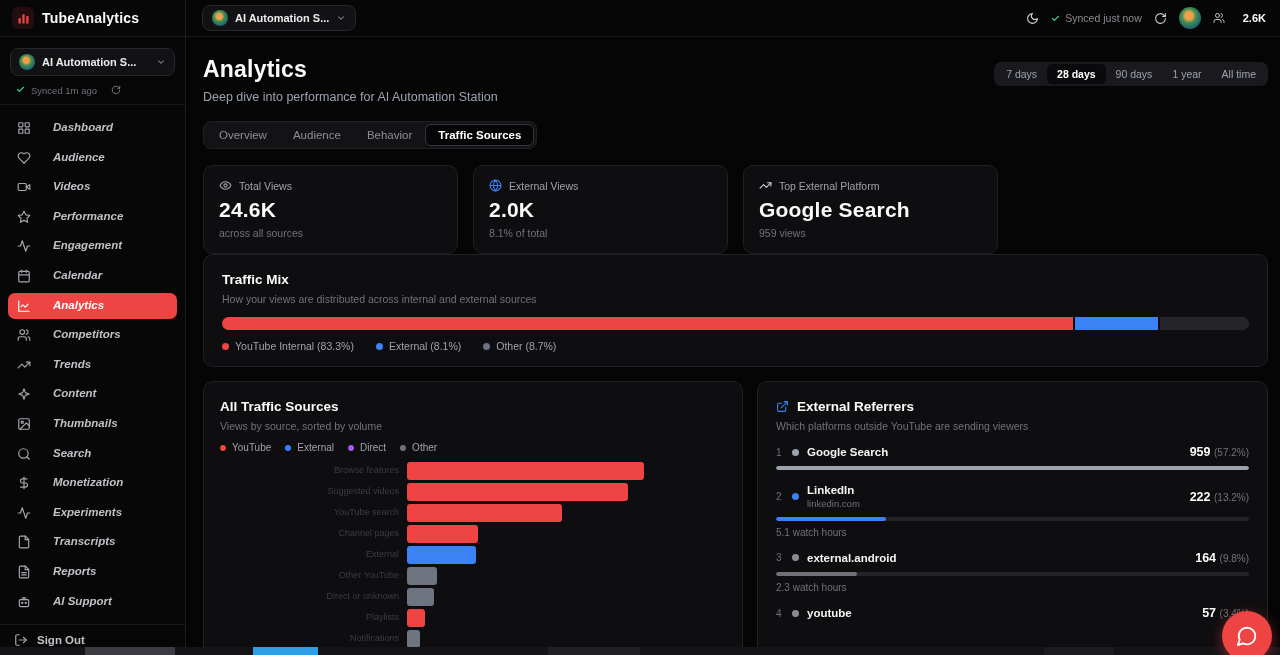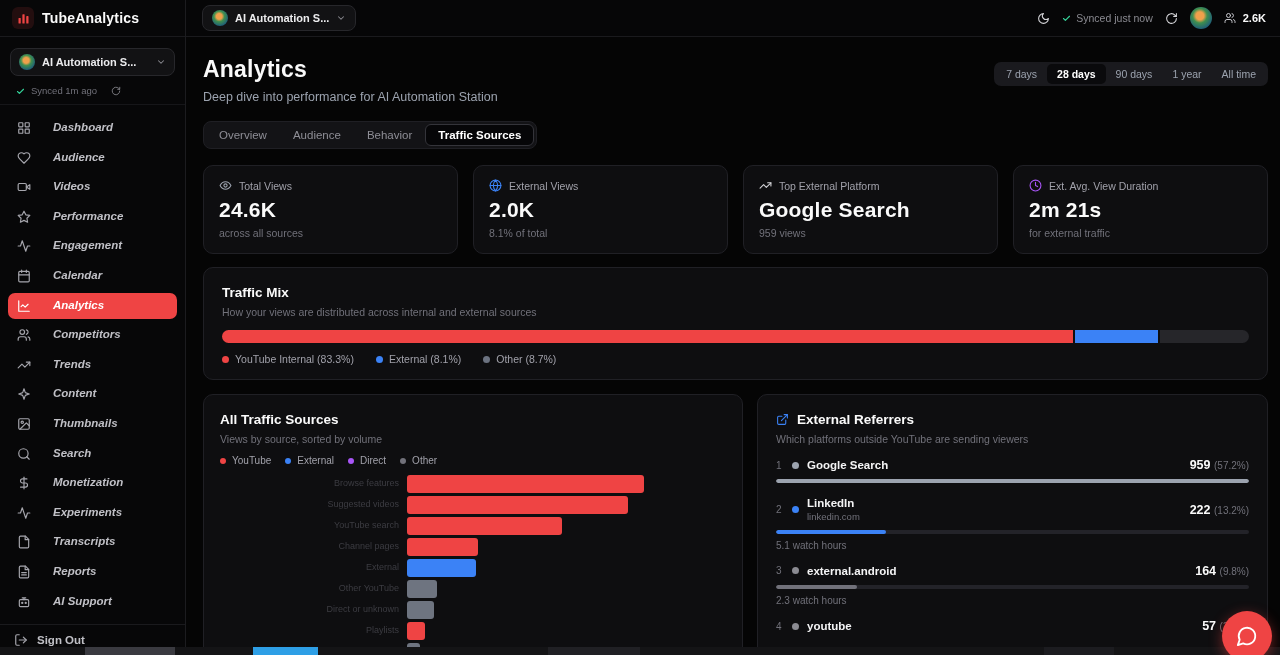--- a/index.html
+++ b/index.html
@@ -16,21 +16,21 @@
     display:flex; align-items:center; justify-content:center; color:#ef4444; }
   .logo-box svg { width:15px; height:15px; }
   .app-title { font-size:14px; font-weight:bold; color:#fafafa; letter-spacing:.2px; }
   .side-channel { margin:11px 10px 0 10px; display:flex; align-items:center; gap:7px;
     background:#121214; border:1px solid #27272b; border-radius:8px; padding:5px 8px; cursor:pointer; }
   .avatar { border-radius:50%; background:radial-gradient(circle at 45% 40%, #f0a04b 0 22%, #3f8f4f 40%, #1d5c7a 75%, #123); flex-shrink:0; }
   .av16 { width:16px; height:16px; } .av22 { width:22px; height:22px; }
   .side-channel .name { font-size:11px; font-weight:bold; color:#ececee; white-space:nowrap;
     overflow:hidden; flex:1; }
   .chev { color:#8b8b92; display:flex; } .chev svg { width:10px; height:10px; }
-  .side-sync { display:flex; align-items:flex-end; gap:6px; padding:9px 14px 8px 16px;
+  .side-sync { display:flex; align-items:flex-start; gap:6px; padding:9px 14px 8px 16px;
     font-size:9.5px; color:#71717a; border-bottom:1px solid #161619; }
   .okcheck { color:#34d399; display:flex; } .okcheck svg { width:9px; height:9px; }
   .refr { color:#8b8b92; display:flex; margin-left:8px; cursor:pointer; } .refr svg { width:10px; height:10px; }
   .nav { padding:10px 8px; flex:1; overflow:hidden; }
   .nav-item { display:flex; align-items:flex-start; gap:22px; padding:6px 9px; border-radius:7px;
     color:#c0c0c6; font-size:11.5px; font-weight:bold; cursor:pointer; margin-bottom:3.6px;font-style:italic; }
   .nav-item svg { width:14px; height:14px; color:#a6a6ad; flex-shrink:0; }
   .nav-item.active { background:#ef4444; color:#fff; }
   .nav-item.active svg { color:#fff; }
   .side-foot { border-top:1px solid #1a1a1d; padding:8px 14px; }
@@ -41,21 +41,21 @@
   
   .main { flex:1; display:flex; flex-direction:column; min-width:0; }
   .topbar { height:37px; border-bottom:1px solid #1a1a1d; display:flex; align-items:center;
     padding:0 14px 0 16px; background:#060607; flex-shrink:0; }
   .top-channel { display:flex; align-items:center; gap:7px; background:#121214;
     border:1px solid #27272b; border-radius:8px; padding:4px 9px; cursor:pointer; }
   .top-channel .name { font-size:11px; font-weight:bold; color:#ececee; }
   .top-right { margin-left:auto; display:flex; align-items:center; gap:12px; }
   .iconbtn { color:#d4d4d8; display:flex; cursor:pointer; } .iconbtn svg { width:13px; height:13px; }
   .sync2 { display:flex; align-items:center; gap:5px; font-size:10.5px; color:#8b8b92; }
-  .members { display:flex; align-items:center; gap:7px; font-size:11px; font-weight:bold; color:#fafafa; }
+  .members { display:flex; align-items:center; gap:18px; font-size:11px; font-weight:bold; color:#fafafa; }
   .members svg { width:12px; height:12px; color:#c9c9cf; }
 
   .content { flex:1; padding:19px 12px 0 17px; overflow:hidden; }
   .page-head { display:flex; align-items:flex-start; }
   .page-title { font-size:23px; font-weight:bold; color:#fafafa; letter-spacing:.2px; }
   .page-sub { font-size:12.5px; color:#9ca3af; margin-top:7px; }
   .ranges { margin-left:auto; margin-top:6px; display:flex; background:#1a1a1e; border-radius:7px;
     padding:2px;justify-content:space-between; }
   .range { font-size:10.5px; color:#9ca3af; padding:4px 10px; border-radius:5px; cursor:pointer;
     white-space:nowrap; }
@@ -68,21 +68,21 @@
     padding:4px 12px; }
 
   .cards { display:grid; grid-template-columns:repeat(4,1fr); gap:15px; margin-top:16px; }
   .card { background:#0e0e10; border:1px solid #202025; border-radius:10px; }
   .stat { padding:13px 15px 14px; }
   .stat-head { display:flex; align-items:center; gap:7px; font-size:10.5px; color:#a1a1aa; }
   .stat-head svg { width:13px; height:13px; }
   .stat-val { font-size:21px; font-weight:bold; color:#fafafa; margin-top:6px; letter-spacing:.2px; }
   .stat-sub { font-size:10.5px; color:#71717a; margin-top:5px; }
 
-  .mixcard { margin-top:13px; padding:17px 18px 14px; }
+  .mixcard { padding:17px 18px 14px; }
   .sec-title { font-size:13.5px; font-weight:bold; color:#fafafa; }
   .sec-sub { font-size:10.5px; color:#71717a; margin-top:6px; }
   .mixbar { display:flex; height:13px; border-radius:7px; overflow:hidden; margin-top:12px; gap:2px; }
   .mixseg { height:100%; }
   .legend { display:flex; gap:22px; margin-top:10px; }
   .lg { display:flex; align-items:center; gap:6px; font-size:10.5px; color:#a1a1aa; }
   .dot { width:7px; height:7px; border-radius:50%; flex-shrink:0; }
 
   .bottom { display:grid; grid-template-columns:540px 1fr; gap:14px; margin-top:14px; }
   .srccard { padding:17px 16px 10px; height:302px; }
@@ -430,33 +430,20 @@
                 <svg viewBox="0 0 24 24" fill="none" stroke="currentColor" stroke-width="2" stroke-linecap="round" stroke-linejoin="round">
                   <path d="M22 7l-8.5 8.5-5-5L2 17"></path>
                   <path d="M16 7h6v6"></path>
                 </svg>
               </span>
               <span>Top External Platform</span>
             </div>
             <div class="stat-val">Google Search</div>
             <div class="stat-sub">959 views</div>
           </div>
-          <div class="card stat">
-            <div class="stat-head">
-              <span style="display:flex;color:#a855f7">
-                <svg viewBox="0 0 24 24" fill="none" stroke="currentColor" stroke-width="2" stroke-linecap="round" stroke-linejoin="round">
-                  <circle cx="12" cy="12" r="10"></circle>
-                  <path d="M12 6v6l4 2"></path>
-                </svg>
-              </span>
-              <span>Ext. Avg. View Duration</span>
-            </div>
-            <div class="stat-val">2m 21s</div>
-            <div class="stat-sub">for external traffic</div>
-          </div>
         </div>
 
       <div class="card mixcard">
         <div class="sec-title">Traffic Mix</div>
         <div class="sec-sub">How your views are distributed across internal and external sources</div>
         <div class="mixbar" id="mixbar">
             <div class="mixseg" style="width: 83.3%; background: rgb(239, 68, 68);"></div>
             <div class="mixseg" style="width: 8.1%; background: rgb(59, 130, 246);"></div>
             <div class="mixseg" style="width: 8.7%; background: rgb(38, 38, 42);"></div>
           </div>

